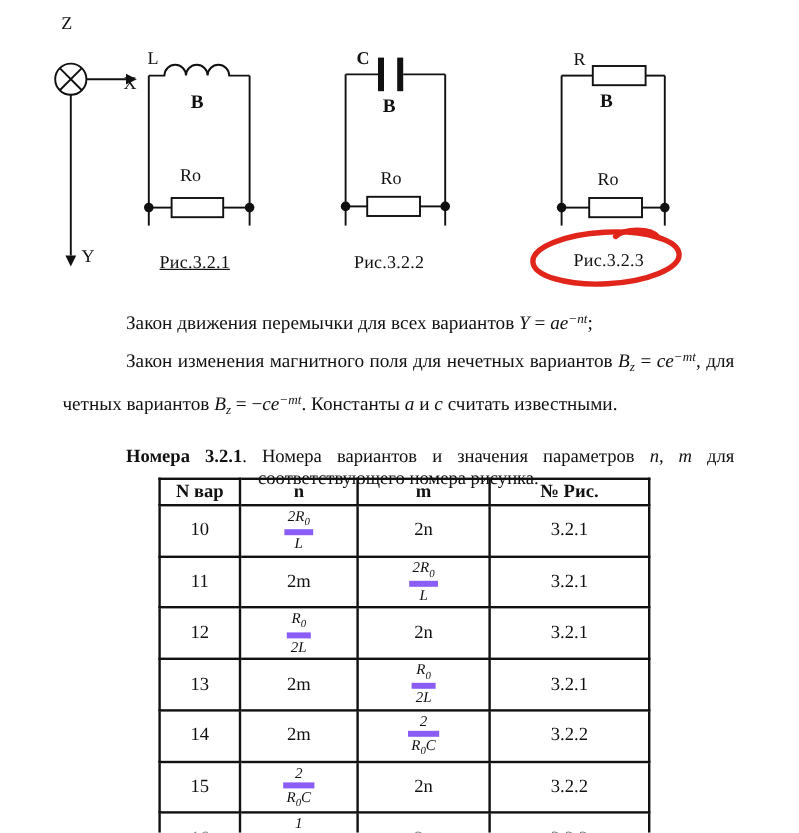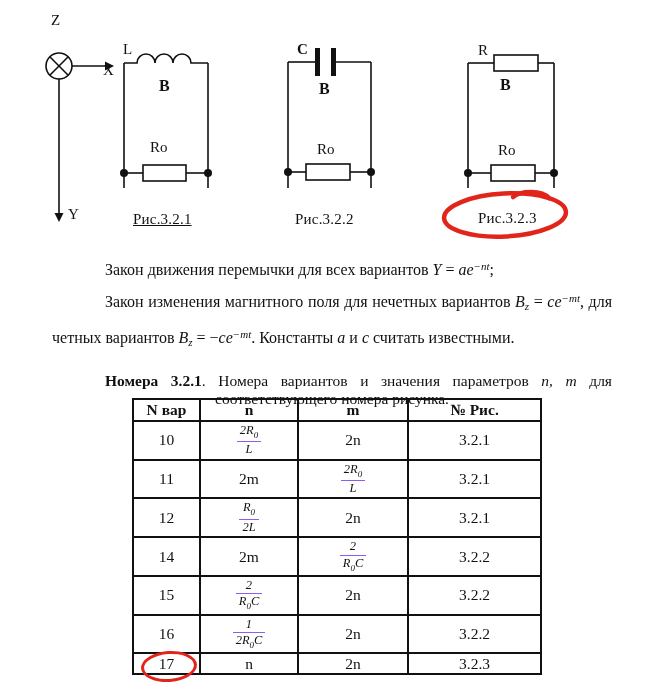--- a/index.html
+++ b/index.html
@@ -30,21 +30,21 @@
   .tbl-wrap{position:absolute;left:132px;top:398px;}
   table.vtab{border-collapse:collapse;table-layout:fixed;width:408px;}
   .vtab th,.vtab td{
     border:2px solid #111;text-align:center;vertical-align:middle;
     padding:0 2px;height:19px;font-size:15.5px;overflow:visible;margin-top:28px;
   }
   .vtab th{font-weight:bold;height:20px;}
   .vtab td.c-var{position:relative;}
   .frac{display:inline-block;vertical-align:middle;text-align:center;
     font-style:italic;font-size:12.5px;line-height:1.08;padding:2px 0;}
-  .frac .num{display:block;border-bottom:1px solid #8b5cf6;padding:0 3px 1px;}
+  .frac .num{display:block;border-bottom:5px solid #8b5cf6;padding:0 3px 1px;}
   .frac .den{display:block;padding:1px 3px 0;}
   .fsub{font-size:9px;}
   .red-oval{
     position:absolute;left:7px;top:-3px;width:50px;height:25px;
     border:3px solid #e1251b;border-radius:50%;
     transform:rotate(-4deg);pointer-events:none;
   }
 </style>
 </head>
 <body>
@@ -172,20 +172,26 @@
             <td><span class="frac"><span class="num">2R<sub class="fsub">0</sub></span><span class="den">L</span></span></td>
             <td>3.2.1</td>
           </tr>
           <tr>
             <td class="c-var">12</td>
             <td><span class="frac"><span class="num">R<sub class="fsub">0</sub></span><span class="den">2L</span></span></td>
             <td>2n</td>
             <td>3.2.1</td>
           </tr>
           <tr>
+            <td class="c-var">13</td>
+            <td>2m</td>
+            <td><span class="frac"><span class="num">R<sub class="fsub">0</sub></span><span class="den">2L</span></span></td>
+            <td>3.2.1</td>
+          </tr>
+          <tr>
             <td class="c-var">14</td>
             <td>2m</td>
             <td><span class="frac"><span class="num">2</span><span class="den">R<sub class="fsub">0</sub>C</span></span></td>
             <td>3.2.2</td>
           </tr>
           <tr>
             <td class="c-var">15</td>
             <td><span class="frac"><span class="num">2</span><span class="den">R<sub class="fsub">0</sub>C</span></span></td>
             <td>2n</td>
             <td>3.2.2</td>

